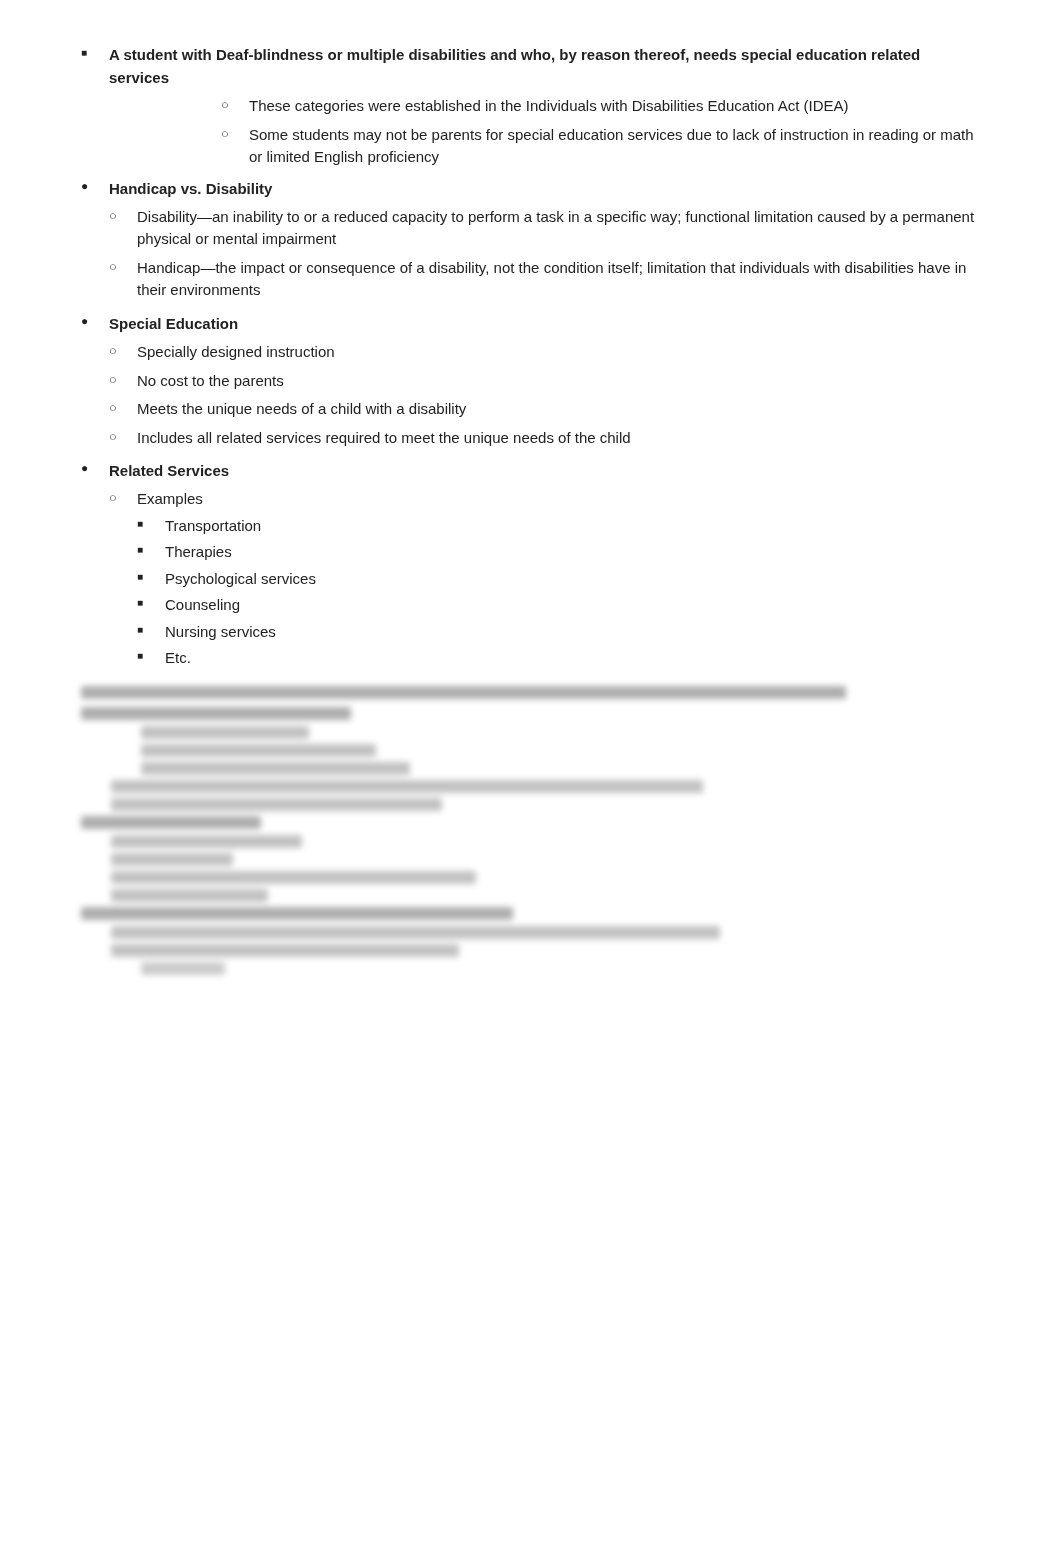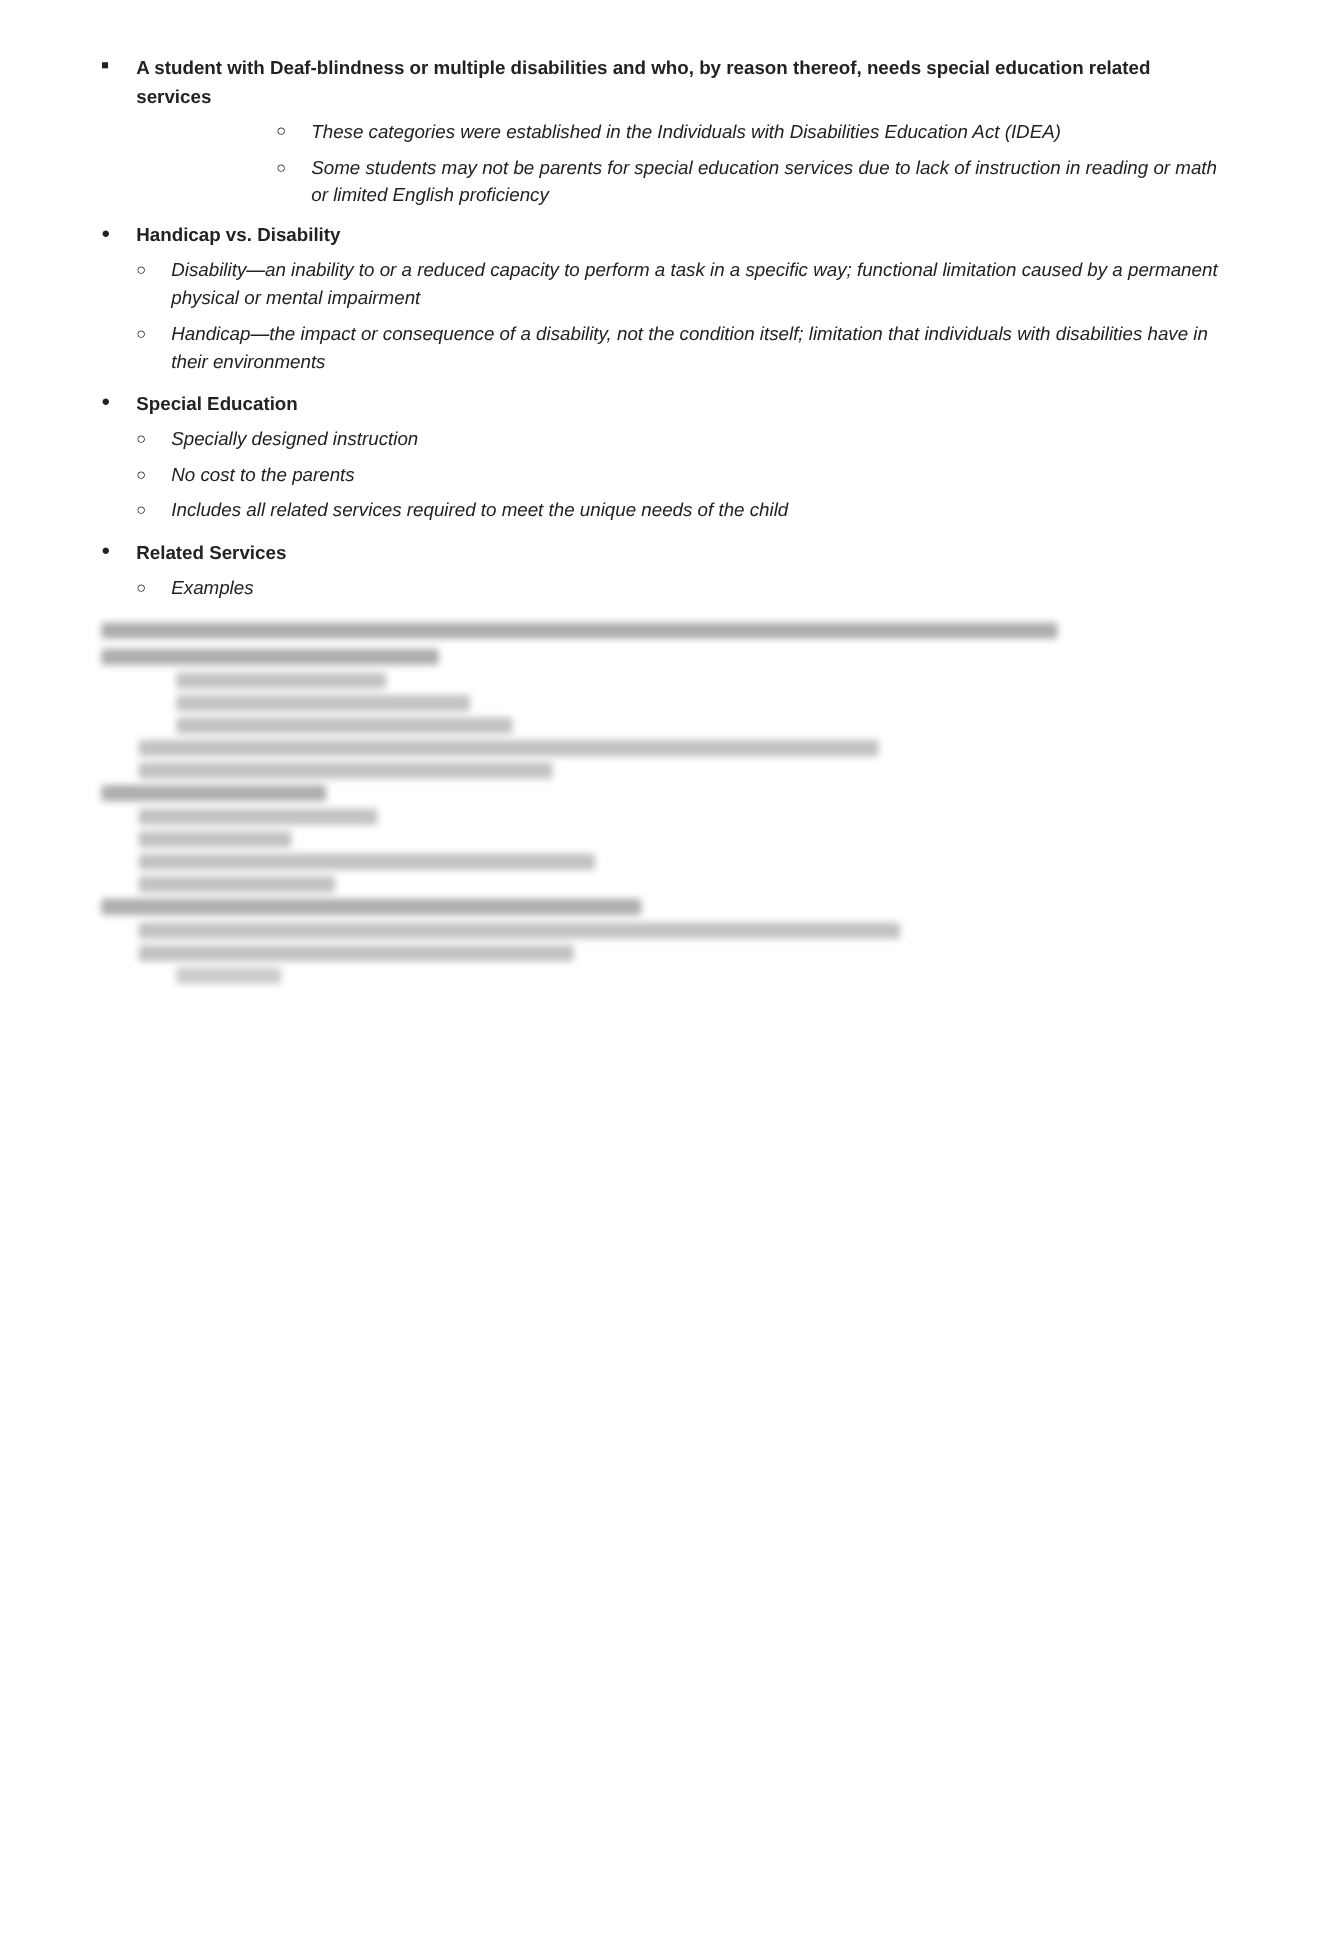--- a/index.html
+++ b/index.html
@@ -47,21 +47,20 @@
       list-style: none;
       padding-left: 0;
       margin-top: 6px;
     }
 
     ul.level2 > li {
       position: relative;
       padding-left: 28px;
       margin-bottom: 6px;
       line-height: 1.5;
-      font-style: italic;
     }
 
     ul.level2 > li::before {
       content: "○";
       position: absolute;
       left: 0;
       top: 0;
       font-size: 13px;
     }
 
@@ -138,29 +137,38 @@
           <span>Handicap—the impact or consequence of a disability, not the condition itself; limitation that individuals with disabilities have in their environments</span>
         </li>
       </ul>
     </li>
 
     <li>
       <span class="item-label">Special Education</span>
       <ul class="level2">
         <li><span>Specially designed instruction</span></li>
         <li><span>No cost to the parents</span></li>
+        <li><span>Meets the unique needs of a child with a disability</span></li>
         <li><span>Includes all related services required to meet the unique needs of the child</span></li>
       </ul>
     </li>
 
     <li>
       <span class="item-label">Related Services</span>
       <ul class="level2">
         <li>
           <span>Examples</span>
+          <ul class="level3">
+            <li><span>Transportation</span></li>
+            <li><span>Therapies</span></li>
+            <li><span>Psychological services</span></li>
+            <li><span>Counseling</span></li>
+            <li><span>Nursing services</span></li>
+            <li><span>Etc.</span></li>
+          </ul>
         </li>
       </ul>
     </li>
 
   </ul>
 
   <div class="blurred-section">
     <div style="display:flex; gap:8px; margin-bottom:8px;">
       <div style="width:85%; height:13px; background:#777; border-radius:2px;"></div>
     </div>

